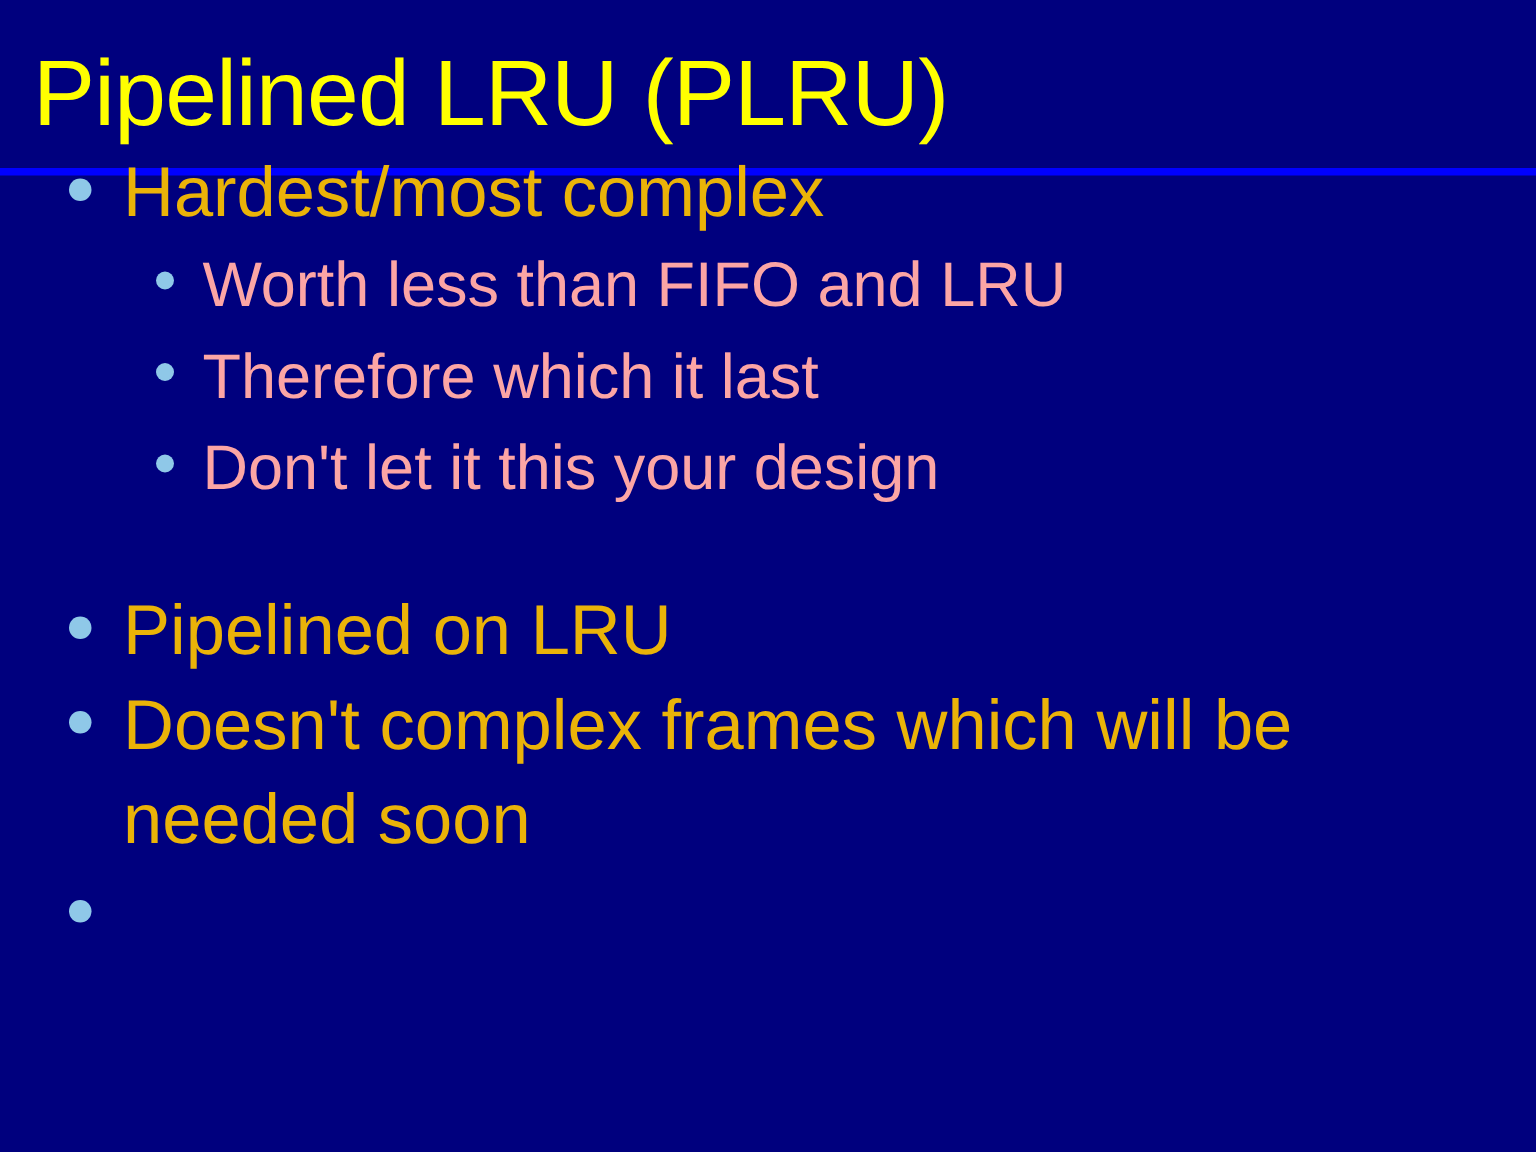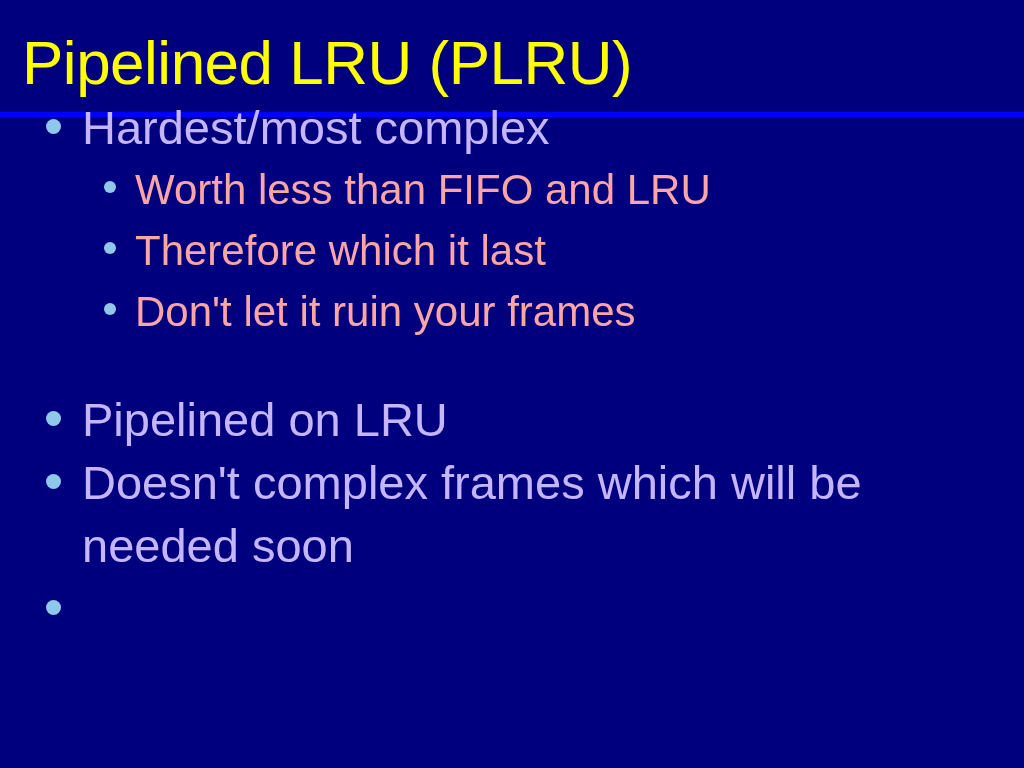--- a/index.html
+++ b/index.html
@@ -79,21 +79,21 @@
     height: 15px;
     border-radius: 50%;
     background: #8fc8e8;
     margin-top: 23px;
     margin-right: 21px;
   }
   .level-1 .bullet-text {
     flex: 1 1 auto;
     font-size: 47px;
     line-height: 63px;
-    color: #c4b5fd;
+    color: #eab308;
     max-width: 862px;
   }
 
   
   .level-2 {
     padding-left: 104px;
     margin-bottom: 0px;
   }
   .level-2 .bullet-mark {
     flex: 0 0 auto;
@@ -140,21 +140,21 @@
         <span class="bullet-text">Worth less than FIFO and LRU</span>
       </div>
 
       <div class="bullet-row level-2">
         <span class="bullet-mark"></span>
         <span class="bullet-text">Therefore which it last</span>
       </div>
 
       <div class="bullet-row level-2">
         <span class="bullet-mark"></span>
-        <span class="bullet-text">Don't let it ruin your frames</span>
+        <span class="bullet-text">Don't let it this your design</span>
       </div>
 
     </div>
 
     <div class="group-gap"></div>
 
     <div class="bullet-group">
 
       <div class="bullet-row level-1">
         <span class="bullet-mark"></span>

